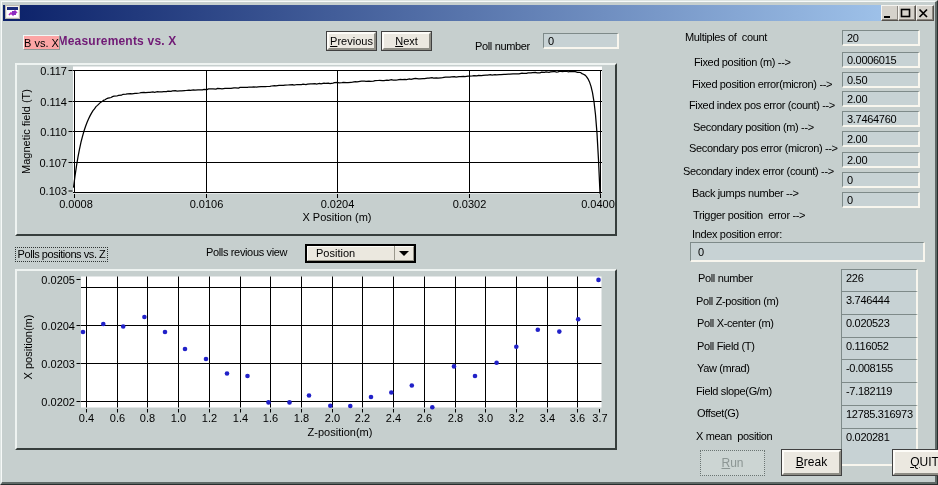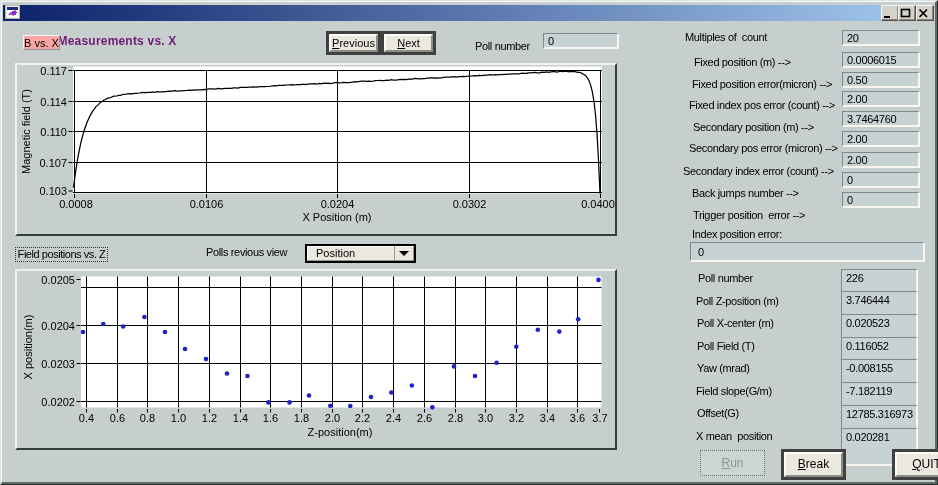--- a/index.html
+++ b/index.html
@@ -20,21 +20,21 @@
   .chartbox{position:absolute;width:598px;
     border-top:2px solid #eef3f1;border-left:2px solid #eef3f1;
     border-right:2px solid #363e3c;border-bottom:2px solid #363e3c;}
   svg text{font-family:"Liberation Sans",sans-serif;}
   .lbl{position:absolute;font-size:11px;letter-spacing:-0.35px;color:#000;white-space:nowrap;}
   .fld{position:absolute;font-size:11px;letter-spacing:-0.3px;color:#000;white-space:nowrap;overflow:hidden;
     background:#c7d2d4;border-top:1px solid #7e8a89;border-left:1px solid #7e8a89;
     border-bottom:2px solid #f8f6ee;border-right:2px solid #f8f6ee;}
   .f1{left:842px;width:71px;height:12px;padding:1px 0 0 4px;}
   .f2{left:841px;width:70px;height:16px;padding:2px 0 17px 4px;}
-  .btn{position:absolute;background:#ebe8e0;border:3px solid #404040;color:#000;
+  .btn{position:absolute;background:#ebe8e0;border:1px solid #404040;color:#000;
     text-align:center;}
   .bevel{position:absolute;inset:0;
     border-top:2px solid #fdfcf8;border-left:2px solid #fdfcf8;
     border-right:2px solid #8e8d85;border-bottom:2px solid #8e8d85;}
   u{text-decoration:underline;}
 </style></head>
 <body>
 <div class="title"></div>
 <div class="win"></div>
 <div class="win2" style="margin:1px"></div>
@@ -101,21 +101,21 @@
 <text x="59" y="144.5" font-size="11" text-anchor="middle" fill="#000">0.0008</text>
 <text x="189.5" y="144.5" font-size="11" text-anchor="middle" fill="#000">0.0106</text>
 <text x="320.5" y="144.5" font-size="11" text-anchor="middle" fill="#000">0.0204</text>
 <text x="452.5" y="144.5" font-size="11" text-anchor="middle" fill="#000">0.0302</text>
 <text x="581" y="144.5" font-size="11" text-anchor="middle" fill="#000">0.0400</text>
 <text x="320" y="158" font-size="11" text-anchor="middle" fill="#000">X Position (m)</text>
 <text x="13" y="68.5" font-size="11" text-anchor="middle" fill="#000" transform="rotate(-90 13 68.5)">Magnetic field (T)</text>
 </svg>
 
 <div style="position:absolute;left:15px;top:247px;width:91px;height:13px;border:1px dotted #2e3534;
-  font-size:11px;letter-spacing:-0.45px;text-align:center;">Field positions vs. Z</div>
+  font-size:11px;letter-spacing:-0.45px;text-align:center;">Polls positions vs. Z</div>
 <div class="lbl" style="left:206px;top:246px">Polls revious view</div>
 <div style="position:absolute;left:305px;top:244px;width:107px;height:15px;background:#ebe8df;border:2px solid #000;font-size:11px;">
   <div style="position:absolute;inset:0;border-top:1px solid #fdfcf8;border-left:1px solid #fdfcf8;border-right:1px solid #979589;border-bottom:1px solid #979589"></div>
   <span style="position:absolute;left:9px;top:1px">Position</span>
   <div style="position:absolute;right:19px;top:0;bottom:0;width:1px;background:#9a988c"></div>
   <svg width="12" height="15" style="position:absolute;right:4px;top:0">
       <path d="M1 5 L11 5 L6 10 Z" fill="#000"></path>
     </svg>
 </div>
 

